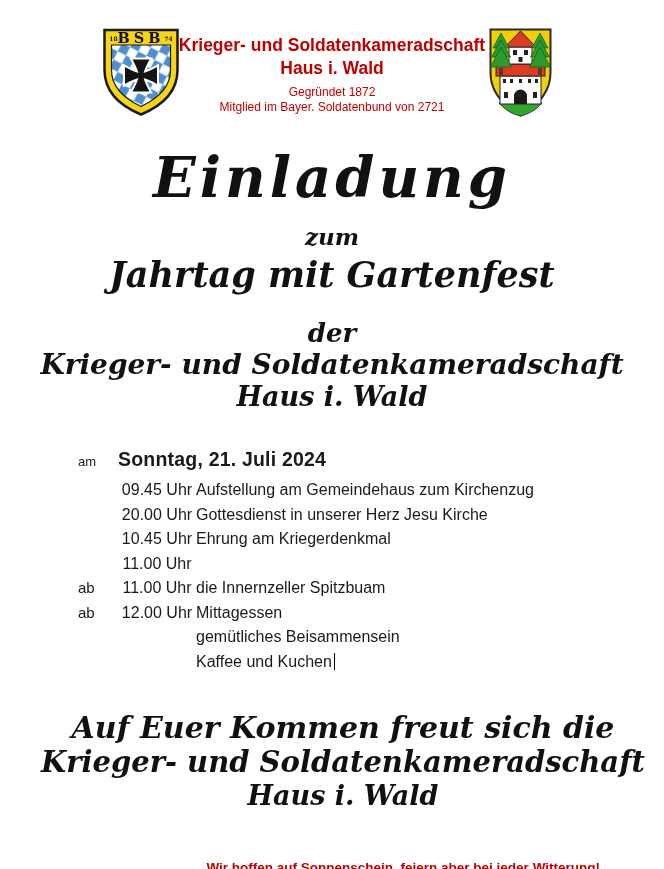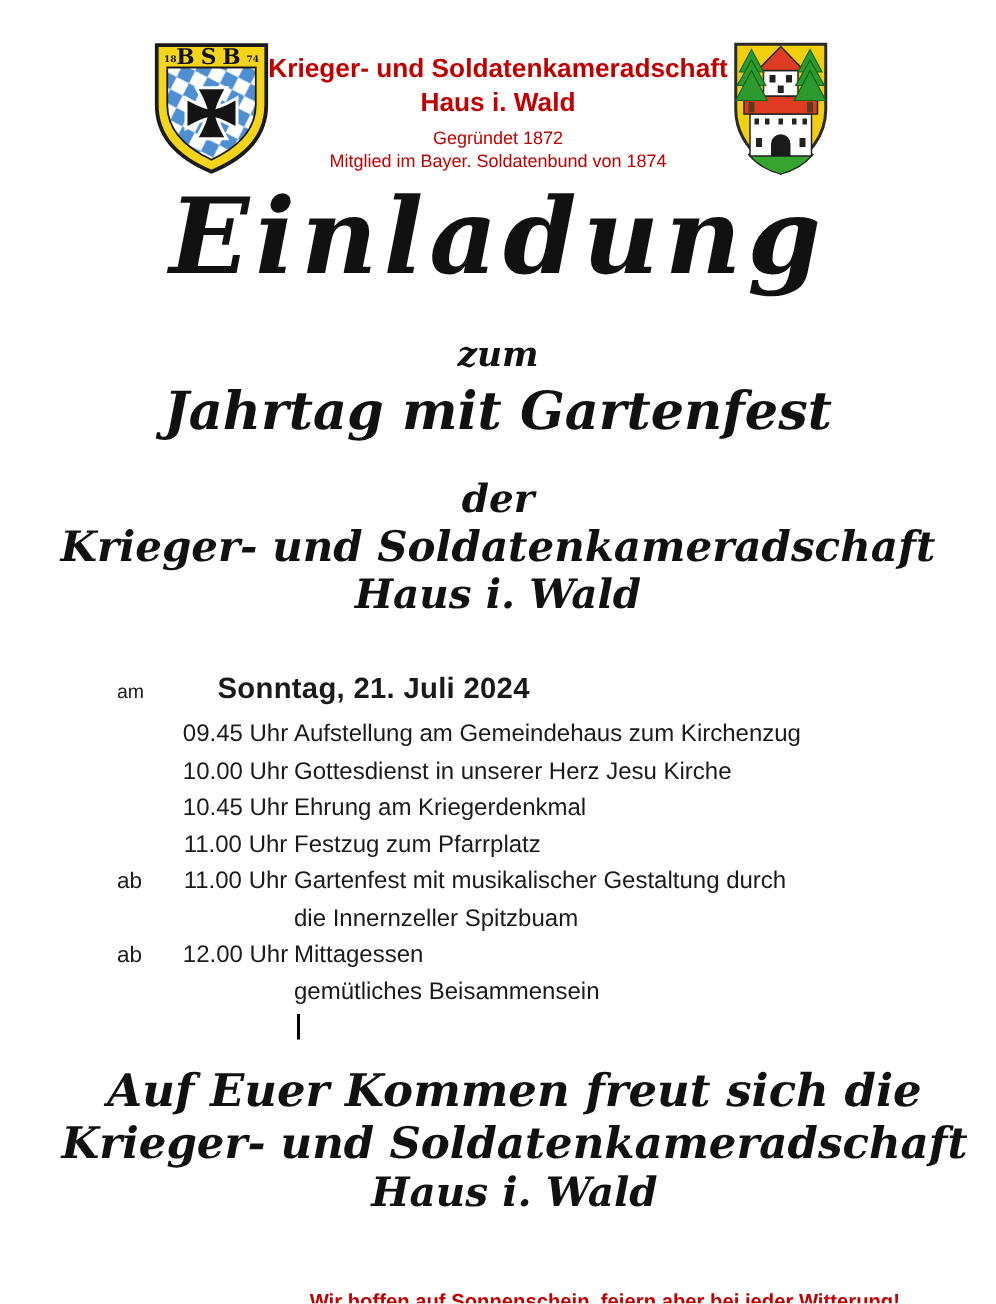--- a/index.html
+++ b/index.html
@@ -11,32 +11,32 @@
   .crest-left{left:100px;top:26px;}
   .crest-right{left:487px;top:26px;}
   .header-text{position:absolute;left:150px;right:150px;top:34px;text-align:center;color:#c00000;}
   .org-line{font-size:17.5px;font-weight:bold;line-height:23px;}
   .sub-line{font-size:12px;line-height:15px;}
   .sub-line.first{margin-top:5px;}
 
   
   .script{font-family:"DejaVu Serif",serif;font-style:italic;font-weight:bold;
           color:#111;text-align:center;position:absolute;left:0;right:0;white-space:nowrap;}
-  .title-script{top:116px;font-size:70px;letter-spacing:4px;}
+  .title-script{top:144px;font-size:56px;letter-spacing:4px;}
   .zum-script{top:223px;font-size:23px;}
   .event-script{top:254px;font-size:35px;}
   .der-script{top:318px;font-size:26px;}
   .org-script{top:348px;font-size:28px;}
   .place-script{top:381px;font-size:27px;}
 
   
   .schedule{position:absolute;left:78px;right:28px;top:448px;}
   .date-row{display:flex;align-items:baseline;margin-bottom:7px;}
   .date-prefix{flex:0 0 40px;font-size:13px;}
-  .date-text{font-size:19.5px;font-weight:bold;letter-spacing:0.2px;margin-left:27px;}
+  .date-text{font-size:19.5px;font-weight:bold;letter-spacing:0.2px;}
   .sched-row{display:flex;font-size:16px;line-height:24.5px;}
   .row-prefix{flex:0 0 40px;font-size:15px;}
   .row-time{flex:0 0 78px;text-align:center;}
   .row-desc{flex:1;}
   .caret{display:inline-block;width:1.5px;height:17px;background:#000;margin-left:2px;vertical-align:-3px;}
 
   
   .closing{position:absolute;left:0;right:0;top:711px;text-align:center;}
   .closing .cl{position:static;display:block;line-height:34px;padding-left:22px;}
   .cl1{font-size:30px;}
@@ -67,21 +67,21 @@
     <g transform="translate(40.5,49.5)">
       <path d="M-8.5,-16 L8.5,-16 Q4,-8 2.6,-2.6 Q8,-4 16,-8.5 L16,8.5 Q8,4 2.6,2.6 Q4,8 8.5,16 L-8.5,16 Q-4,8 -2.6,2.6 Q-8,4 -16,8.5 L-16,-8.5 Q-8,-4 -2.6,-2.6 Q-4,-8 -8.5,-16 Z" fill="#ffffff" stroke="#ffffff" stroke-width="4"></path>
       <path d="M-8.5,-16 L8.5,-16 Q4,-8 2.6,-2.6 Q8,-4 16,-8.5 L16,8.5 Q8,4 2.6,2.6 Q4,8 8.5,16 L-8.5,16 Q-4,8 -2.6,2.6 Q-8,4 -16,8.5 L-16,-8.5 Q-8,-4 -2.6,-2.6 Q-4,-8 -8.5,-16 Z" fill="#141414"></path>
     </g>
   </svg>
 
   <div class="header-text">
     <div class="org-line">Krieger- und Soldatenkameradschaft</div>
     <div class="org-line">Haus i. Wald</div>
     <div class="sub-line first">Gegründet 1872</div>
-    <div class="sub-line">Mitglied im Bayer. Soldatenbund von 1874</div>
+    <div class="sub-line">Mitglied im Bayer. Soldatenbund von 2721</div>
   </div>
 
   <svg class="crest crest-right" width="67" height="93" viewBox="0 0 67 93">
     <path d="M3.5,3.5 H63.5 V47 C63.5,67 49,80.5 33.5,89.5 C18,80.5 3.5,67 3.5,47 Z" fill="#f2cf0d" stroke="#2a2a2a" stroke-width="2"></path>
     <path d="M12,77 Q33.5,63 55,77 C49,84 42,88 33.5,90 C25,88 18,84 12,77 Z" fill="#35a62d" stroke="#222222" stroke-width="0.8"></path>
     <rect x="13" y="50" width="41" height="28" fill="#ffffff" stroke="#222222"></rect>
     <path d="M27,78 V70 A6.5,6.5 0 0 1 40,70 V78 Z" fill="#1a1a1a"></path>
     <g fill="#222222">
       <rect x="16" y="53" width="3" height="4"></rect>
         <rect x="23" y="53" width="3" height="4"></rect>
@@ -124,48 +124,46 @@
       <span class="date-text">Sonntag, 21. Juli 2024</span>
     </div>
 
     <div class="sched-row">
       <span class="row-prefix"></span>
       <span class="row-time">09.45 Uhr</span>
       <span class="row-desc"><span>Aufstellung am Gemeindehaus zum Kirchenzug</span></span>
     </div>
     <div class="sched-row">
       <span class="row-prefix"></span>
-      <span class="row-time">10.00 Uhr</span>
+      <span class="row-time">20.00 Uhr</span>
       <span class="row-desc"><span>Gottesdienst in unserer Herz Jesu Kirche</span></span>
     </div>
     <div class="sched-row">
       <span class="row-prefix"></span>
       <span class="row-time">10.45 Uhr</span>
       <span class="row-desc"><span>Ehrung am Kriegerdenkmal</span></span>
     </div>
     <div class="sched-row">
       <span class="row-prefix"></span>
       <span class="row-time">11.00 Uhr</span>
-      <span class="row-desc"><span>Festzug zum Pfarrplatz</span></span>
     </div>
     <div class="sched-row">
       <span class="row-prefix">ab</span>
       <span class="row-time">11.00 Uhr</span>
       <span class="row-desc">
-        <div>Gartenfest mit musikalischer Gestaltung durch</div>
         <div>die Innernzeller Spitzbuam</div>
       </span>
     </div>
     <div class="sched-row">
       <span class="row-prefix">ab</span>
       <span class="row-time">12.00 Uhr</span>
       <span class="row-desc">
         <div>Mittagessen</div>
         <div>gemütliches Beisammensein</div>
-        <div><span class="caret"></span></div>
+        <div><span>Kaffee und Kuchen</span><span class="caret"></span></div>
       </span>
     </div>
   </div>
 
   <div class="closing">
     <span class="script cl cl1">Auf Euer Kommen freut sich die</span>
     <span class="script cl cl2">Krieger- und Soldatenkameradschaft</span>
     <span class="script cl cl3">Haus i. Wald</span>
   </div>
 

